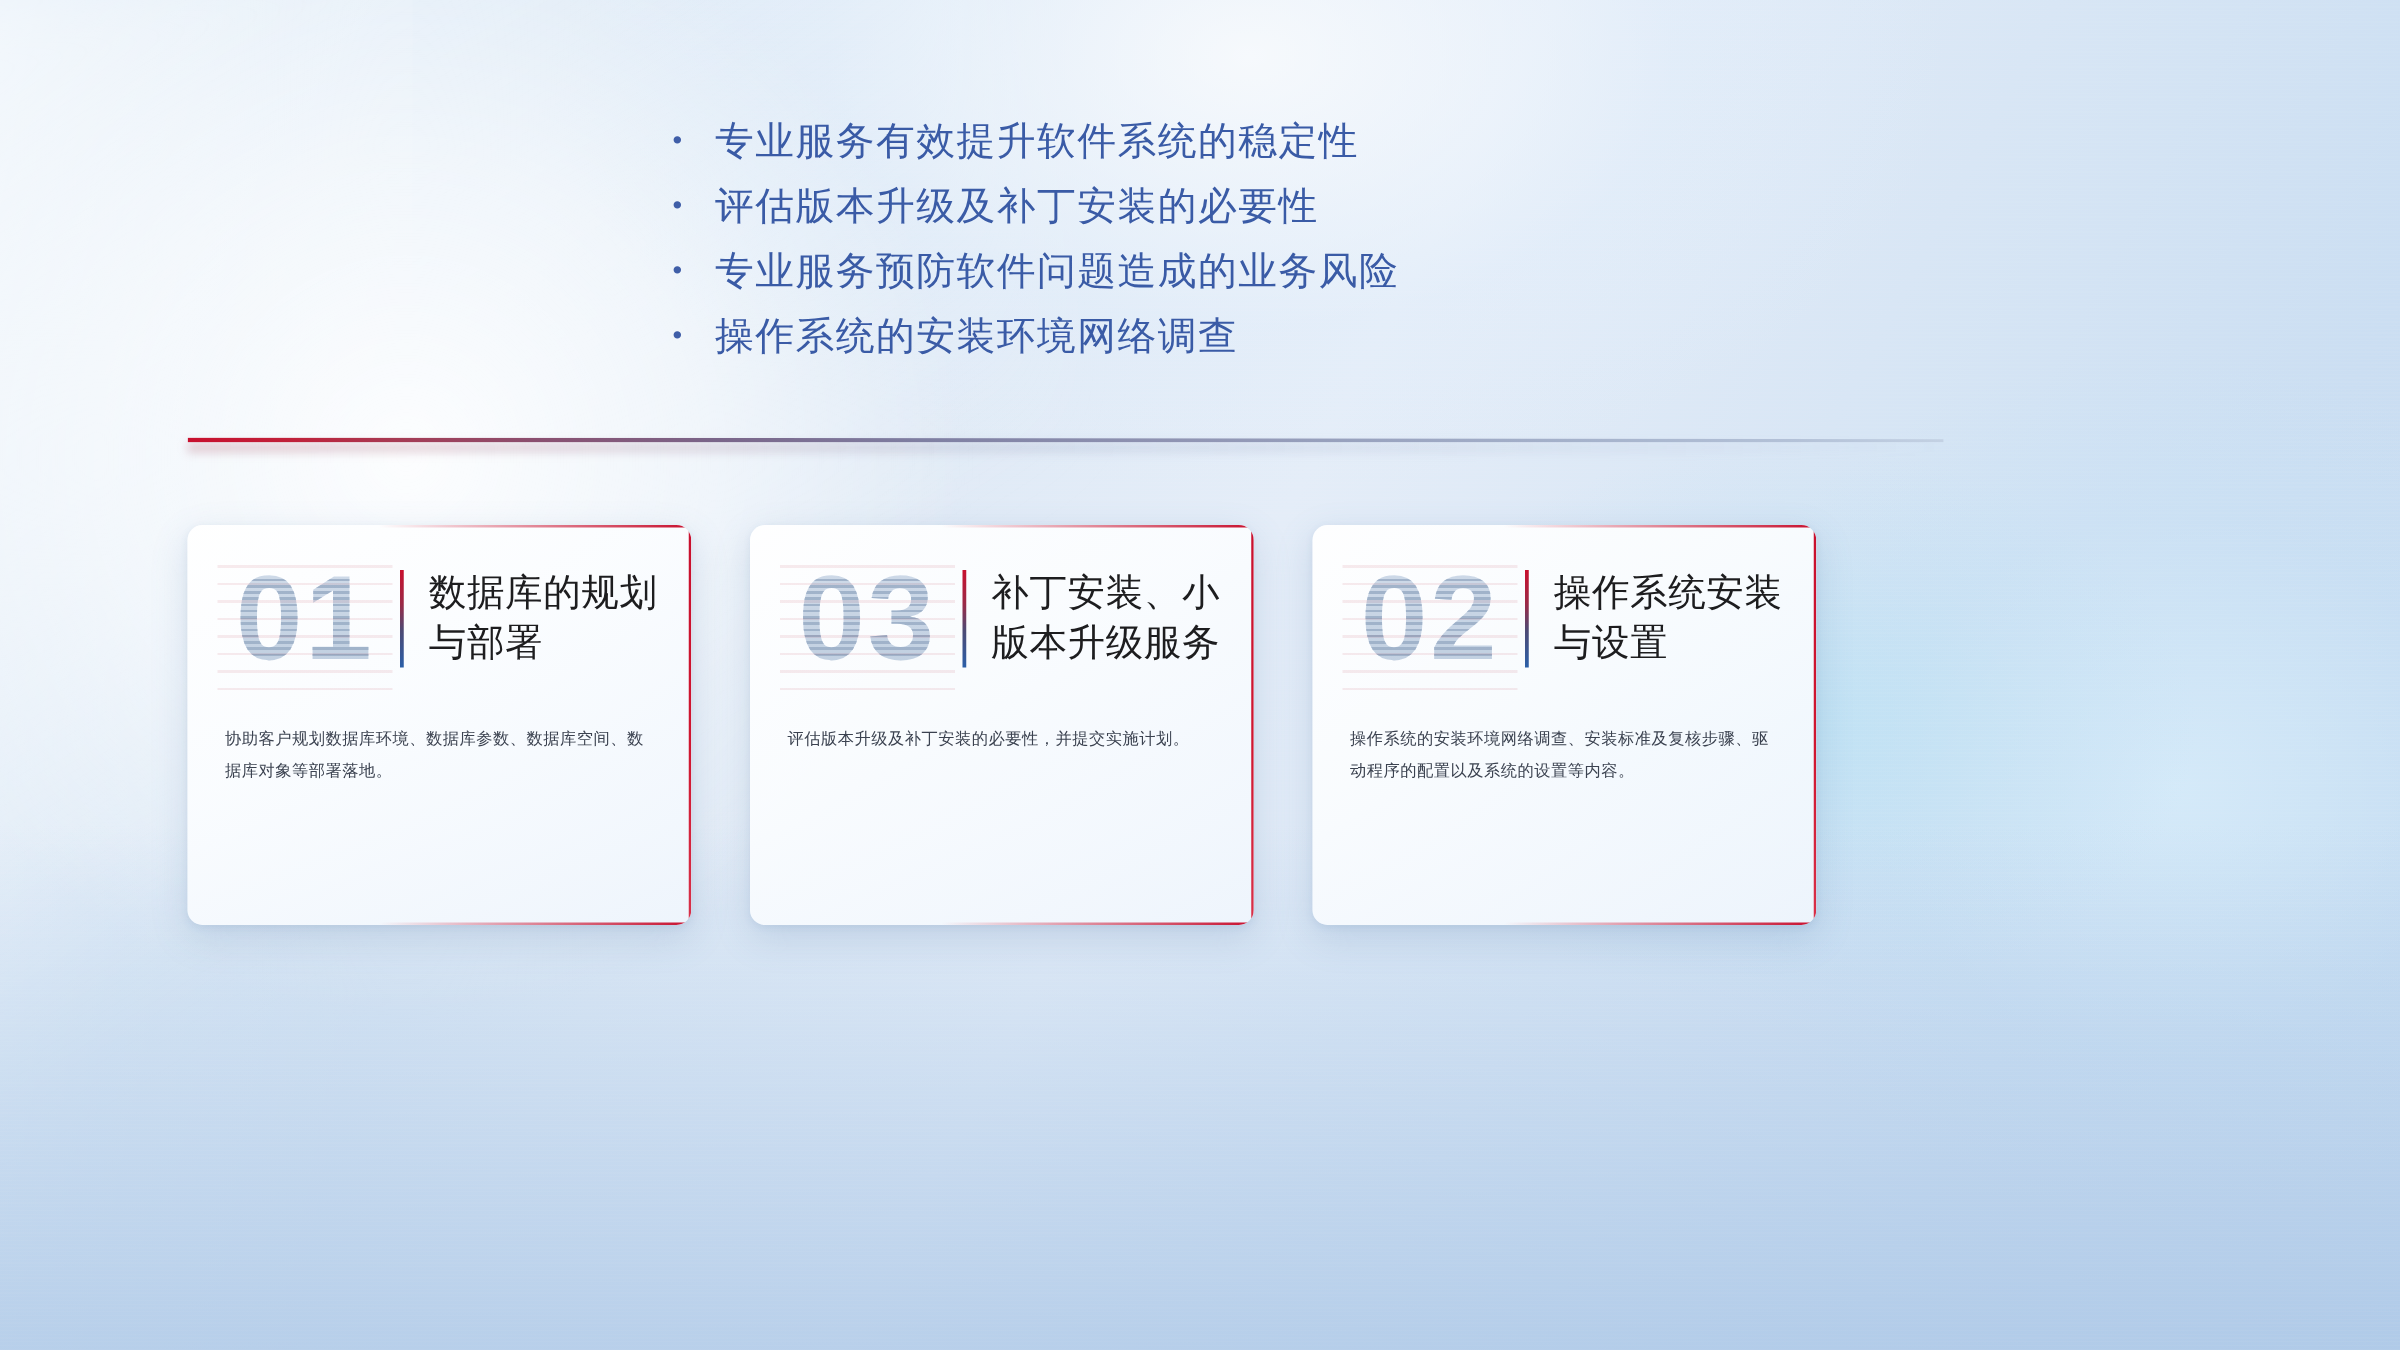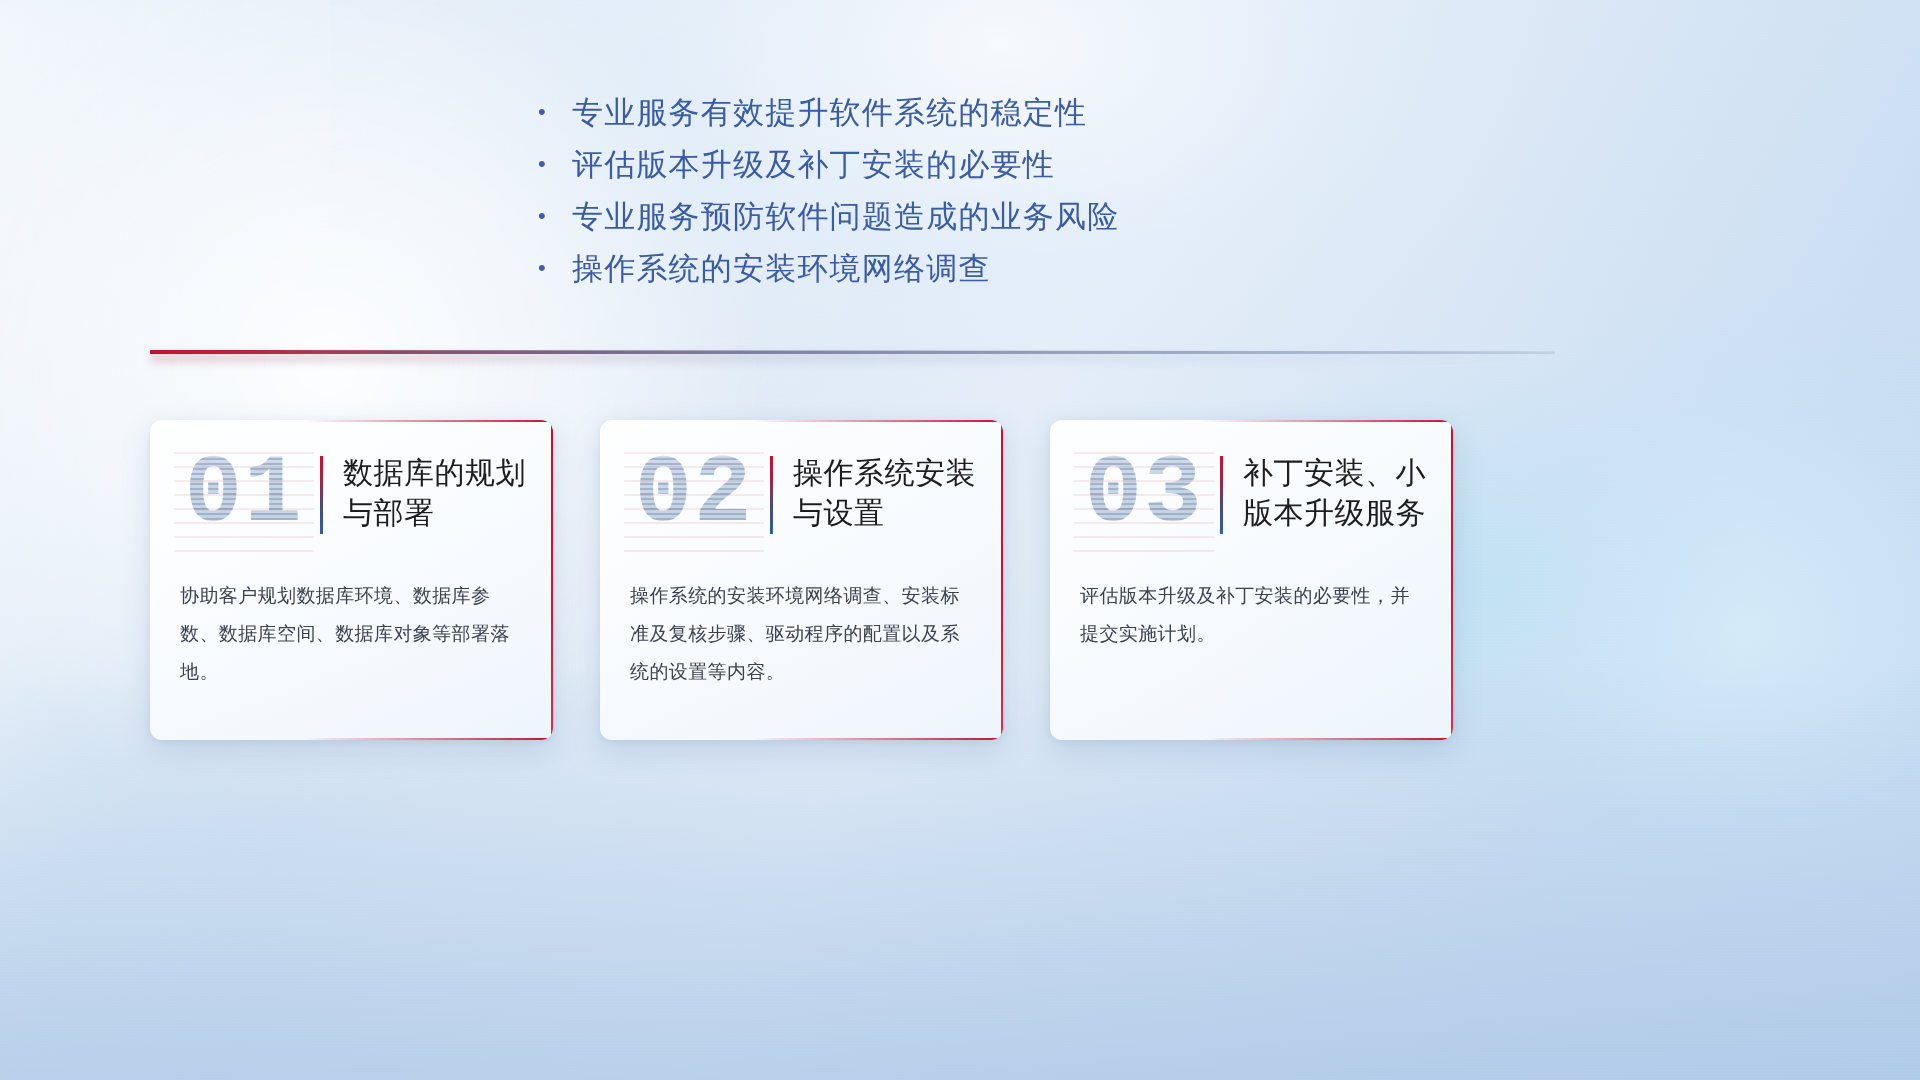--- a/index.html
+++ b/index.html
@@ -97,21 +97,20 @@
     position:absolute; left:150px; top:420px;
     display:flex; gap:47px;
   }
   .card{
     position:relative;
     width:403px; height:320px;
     border-radius:12px;
     background:linear-gradient(150deg, rgba(255,255,255,.96) 0%, rgba(251,253,255,.93) 40%, rgba(240,246,253,.92) 100%);
     box-shadow:0 10px 30px rgba(90,125,170,.20), 0 2px 6px rgba(90,125,170,.10);
     overflow:hidden;
-    font-family:Liberation Mono, monospace;
   }
   .card-accent{
     position:absolute; right:0; top:0; bottom:0; width:2px;
     background:linear-gradient(to bottom,#c8102e 0%, #cf1630 55%, #d8314a 100%);
   }
   .card-accent-top{
     position:absolute; right:0; top:0; height:2px; width:62%;
     background:linear-gradient(to left,#c8102e 0%, rgba(200,16,46,.35) 65%, rgba(200,16,46,0) 100%);
   }
   .card-accent-bottom{
@@ -160,21 +159,21 @@
   }
   .card-title{
     font-size:30px;
     line-height:1.35;
     color:#1d1d1f;
     letter-spacing:.5px;
     max-width:218px;
   }
   .card-body{
     padding:8px 30px 0 30px;
-    font-size:19px;
+    font-size:13px;
     line-height:2.0;
     color:#3b4250;
     letter-spacing:.4px;
   }
 </style>
 </head>
 <body>
 
 <div id="bg-base"></div>
 <div id="bg-diag"></div>
@@ -228,34 +227,34 @@
       <div class="card-title">数据库的规划与部署</div>
     </div>
     <div class="card-body">协助客户规划数据库环境、数据库参数、数据库空间、数据库对象等部署落地。</div>
   </div>
 
   <div class="card">
     <div class="card-accent"></div>
     <div class="card-accent-top"></div>
     <div class="card-accent-bottom"></div>
     <div class="card-head">
+      <div class="ghost-number">03</div>
+      <div class="ghost-number-tint"></div>
+      <div class="v-divider"></div>
+      <div class="card-title">补丁安装、小版本升级服务</div>
+    </div>
+    <div class="card-body">评估版本升级及补丁安装的必要性，并提交实施计划。</div>
+  </div>
+
+  <div class="card">
+    <div class="card-accent"></div>
+    <div class="card-accent-top"></div>
+    <div class="card-accent-bottom"></div>
+    <div class="card-head">
       <div class="ghost-number">02</div>
       <div class="ghost-number-tint"></div>
       <div class="v-divider"></div>
       <div class="card-title">操作系统安装与设置</div>
     </div>
     <div class="card-body">操作系统的安装环境网络调查、安装标准及复核步骤、驱动程序的配置以及系统的设置等内容。</div>
   </div>
 
-  <div class="card">
-    <div class="card-accent"></div>
-    <div class="card-accent-top"></div>
-    <div class="card-accent-bottom"></div>
-    <div class="card-head">
-      <div class="ghost-number">03</div>
-      <div class="ghost-number-tint"></div>
-      <div class="v-divider"></div>
-      <div class="card-title">补丁安装、小版本升级服务</div>
-    </div>
-    <div class="card-body">评估版本升级及补丁安装的必要性，并提交实施计划。</div>
-  </div>
-
 </div>
 
 </body></html>

